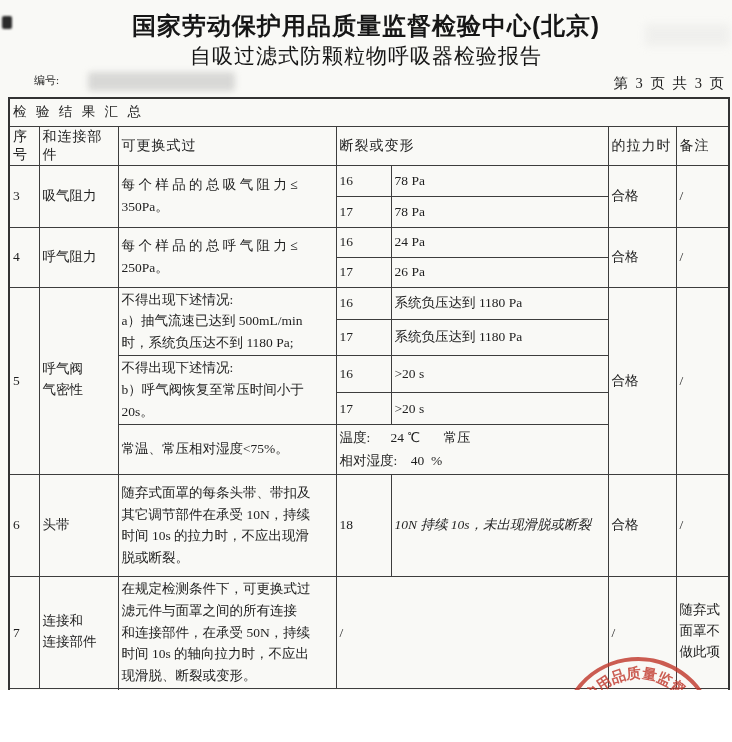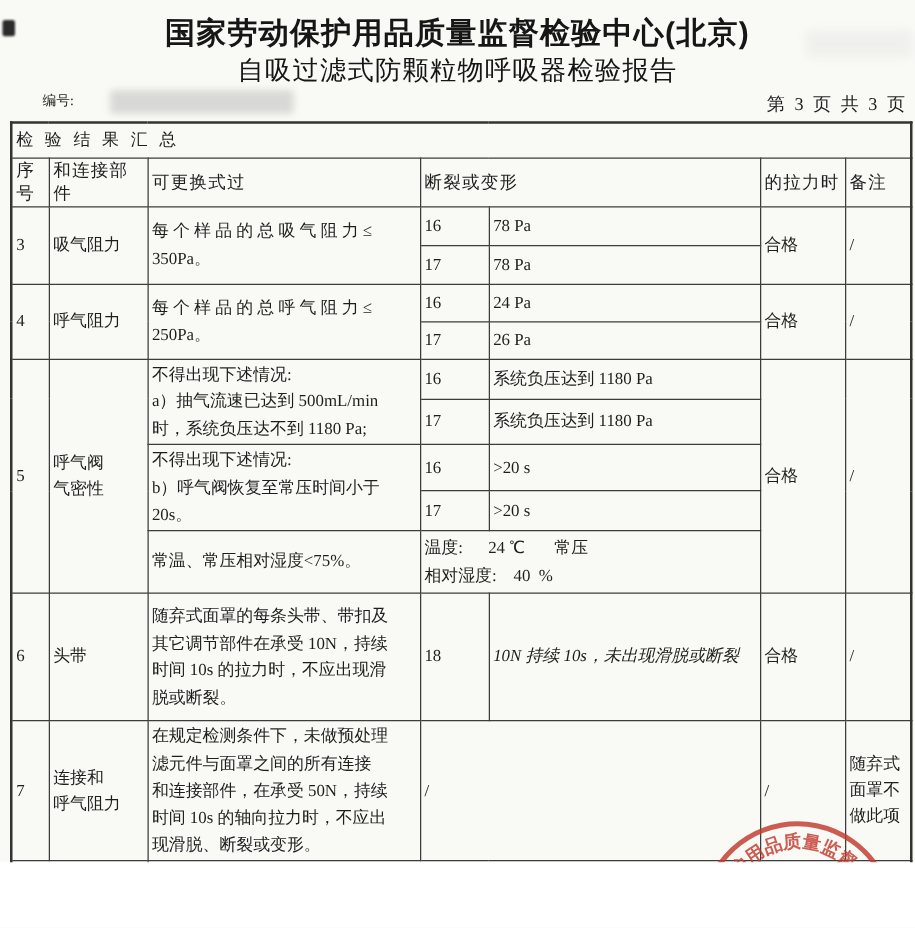--- a/index.html
+++ b/index.html
@@ -45,21 +45,21 @@
   td.sum  { font-size:15px; letter-spacing:3px; }
   tr.hdr td { font-size:14px; letter-spacing:1px; }
   td.std {
     text-align:left; padding:2px 4px 2px 8px;
     white-space:pre-line; line-height:1.62;
   }
   td.cond {
     text-align:left; padding:2px 2px 2px 7px;
     white-space:pre; line-height:1.75;margin-top:27px;
   }
-  td.pre  { white-space:pre-line; line-height:1.55; }
+  td.pre  { white-space:pre-line; line-height:1.55;font-family:Liberation Mono, monospace; }
   td.leftval { text-align:left; padding-left:5px;font-style:italic; }
   td.remark-value { text-align:center; padding-right:95px; font-size:14px; }
   td.seq { font-size:14px; }
   
   .watermark {
     position:absolute; left:462px; top:690px; display:flex; align-items:center; gap:11px;
     color:#9d9d9d; opacity:.88; white-space:nowrap; z-index:3;
     font-family:"Liberation Sans", sans-serif; font-weight:bold; font-size:19px;
   }
   
@@ -177,22 +177,22 @@
 脱或断裂。</td>
       <td>18</td>
       <td class="leftval">10N 持续 10s，未出现滑脱或断裂</td>
       <td>合格</td>
       <td>/</td>
     </tr>
 
     <tr style="height:110px">
       <td class="seq">7</td>
       <td class="pre">连接和
-呼气阻力</td>
-      <td class="std">在规定检测条件下，未做预处理
+连接部件</td>
+      <td class="std">在规定检测条件下，可更换式过
 滤元件与面罩之间的所有连接
 和连接部件，在承受 50N，持续
 时间 10s 的轴向拉力时，不应出
 现滑脱、断裂或变形。</td>
       <td colspan="2">/</td>
       <td>/</td>
       <td class="pre">随弃式
 面罩不
 做此项</td>
     </tr>

